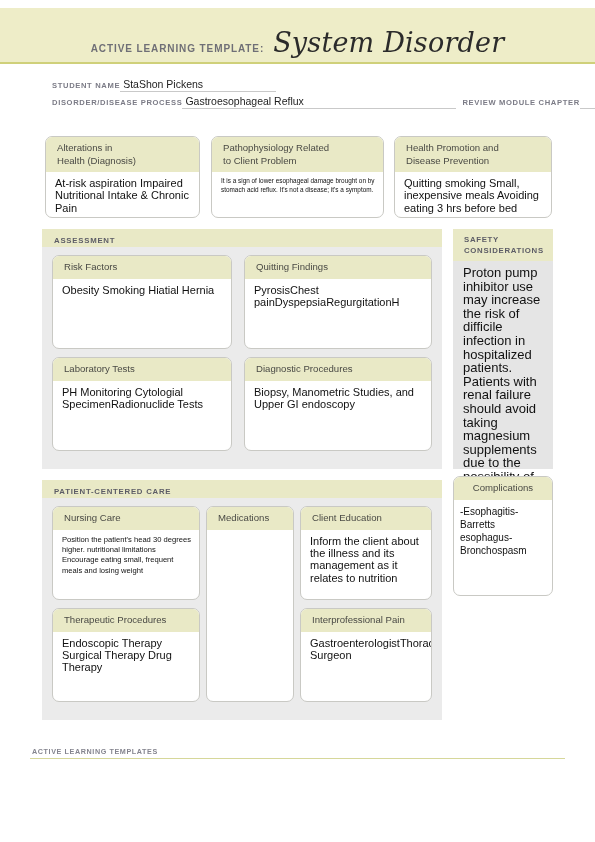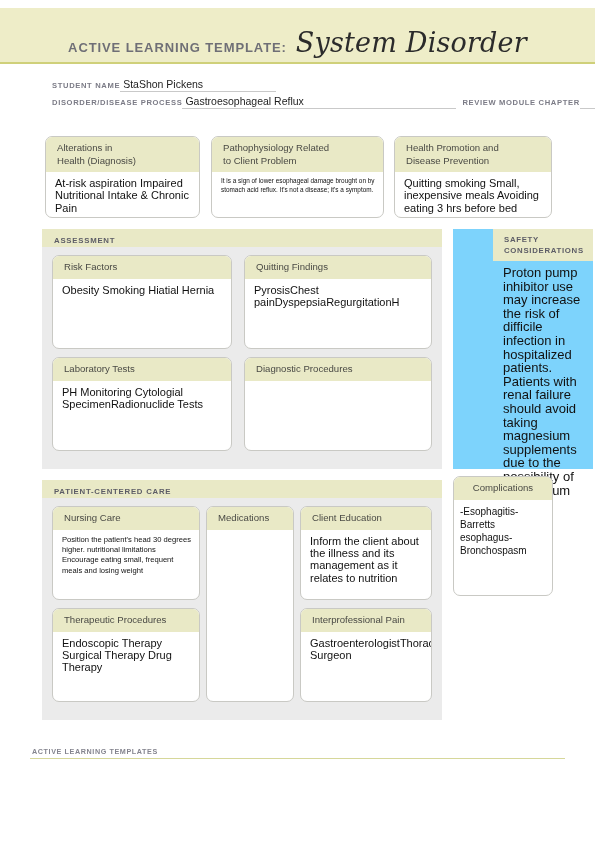--- a/index.html
+++ b/index.html
@@ -30,21 +30,21 @@
   .header-inner {
     position: absolute;
     left: 0;
     right: 0;
     bottom: 4px;
     text-align: center;
     white-space: nowrap;
   }
   .alt-label {
     font-family: "Liberation Sans", sans-serif;
-    font-size: 13px;
+    font-size: 10px;
     letter-spacing: 0.9px;
     color: #6f6f76;
     font-weight: 600;
     vertical-align: baseline;
     text-transform: uppercase;
   }
   .alt-title {
     font-family: "DejaVu Serif", serif;
     font-style: italic;
     font-size: 27px;
@@ -263,24 +263,25 @@
       <div class="card-head">
         <div class="card-head-text">Laboratory Tests</div>
       </div>
       <div class="card-body">PH Monitoring Cytologial SpecimenRadionuclide Tests</div>
     </div>
 
     <div class="card" style="left:202px; top:128px; width:188px; height:94px;">
       <div class="card-head">
         <div class="card-head-text">Diagnostic Procedures</div>
       </div>
-    </div>
-  </div>
-
-  <div style="position:absolute; left:453px; top:229px; width:100px; height:240px; background:#7dd3fc;padding-left:40px;">
+      <div class="card-body">Biopsy, Manometric Studies, and Upper GI endoscopy</div>
+    </div>
+  </div>
+
+  <div style="position:absolute; left:453px; top:229px; width:100px; height:240px; background:#e5e5e5;">
     <div class="side-head">
       <div class="side-head-text">Safety
 Considerations</div>
     </div>
     <div class="side-body">Proton pump inhibitor use may increase the risk of difficile infection in hospitalized patients. Patients with renal failure should avoid taking magnesium supplements due to the possibility of magnesium toxicity.</div>
   </div>
 
   <div class="section" style="left:42px; top:480px; width:400px; height:240px;">
     <div class="section-head">
       <span class="section-head-text">Patient-Centered Care</span>

